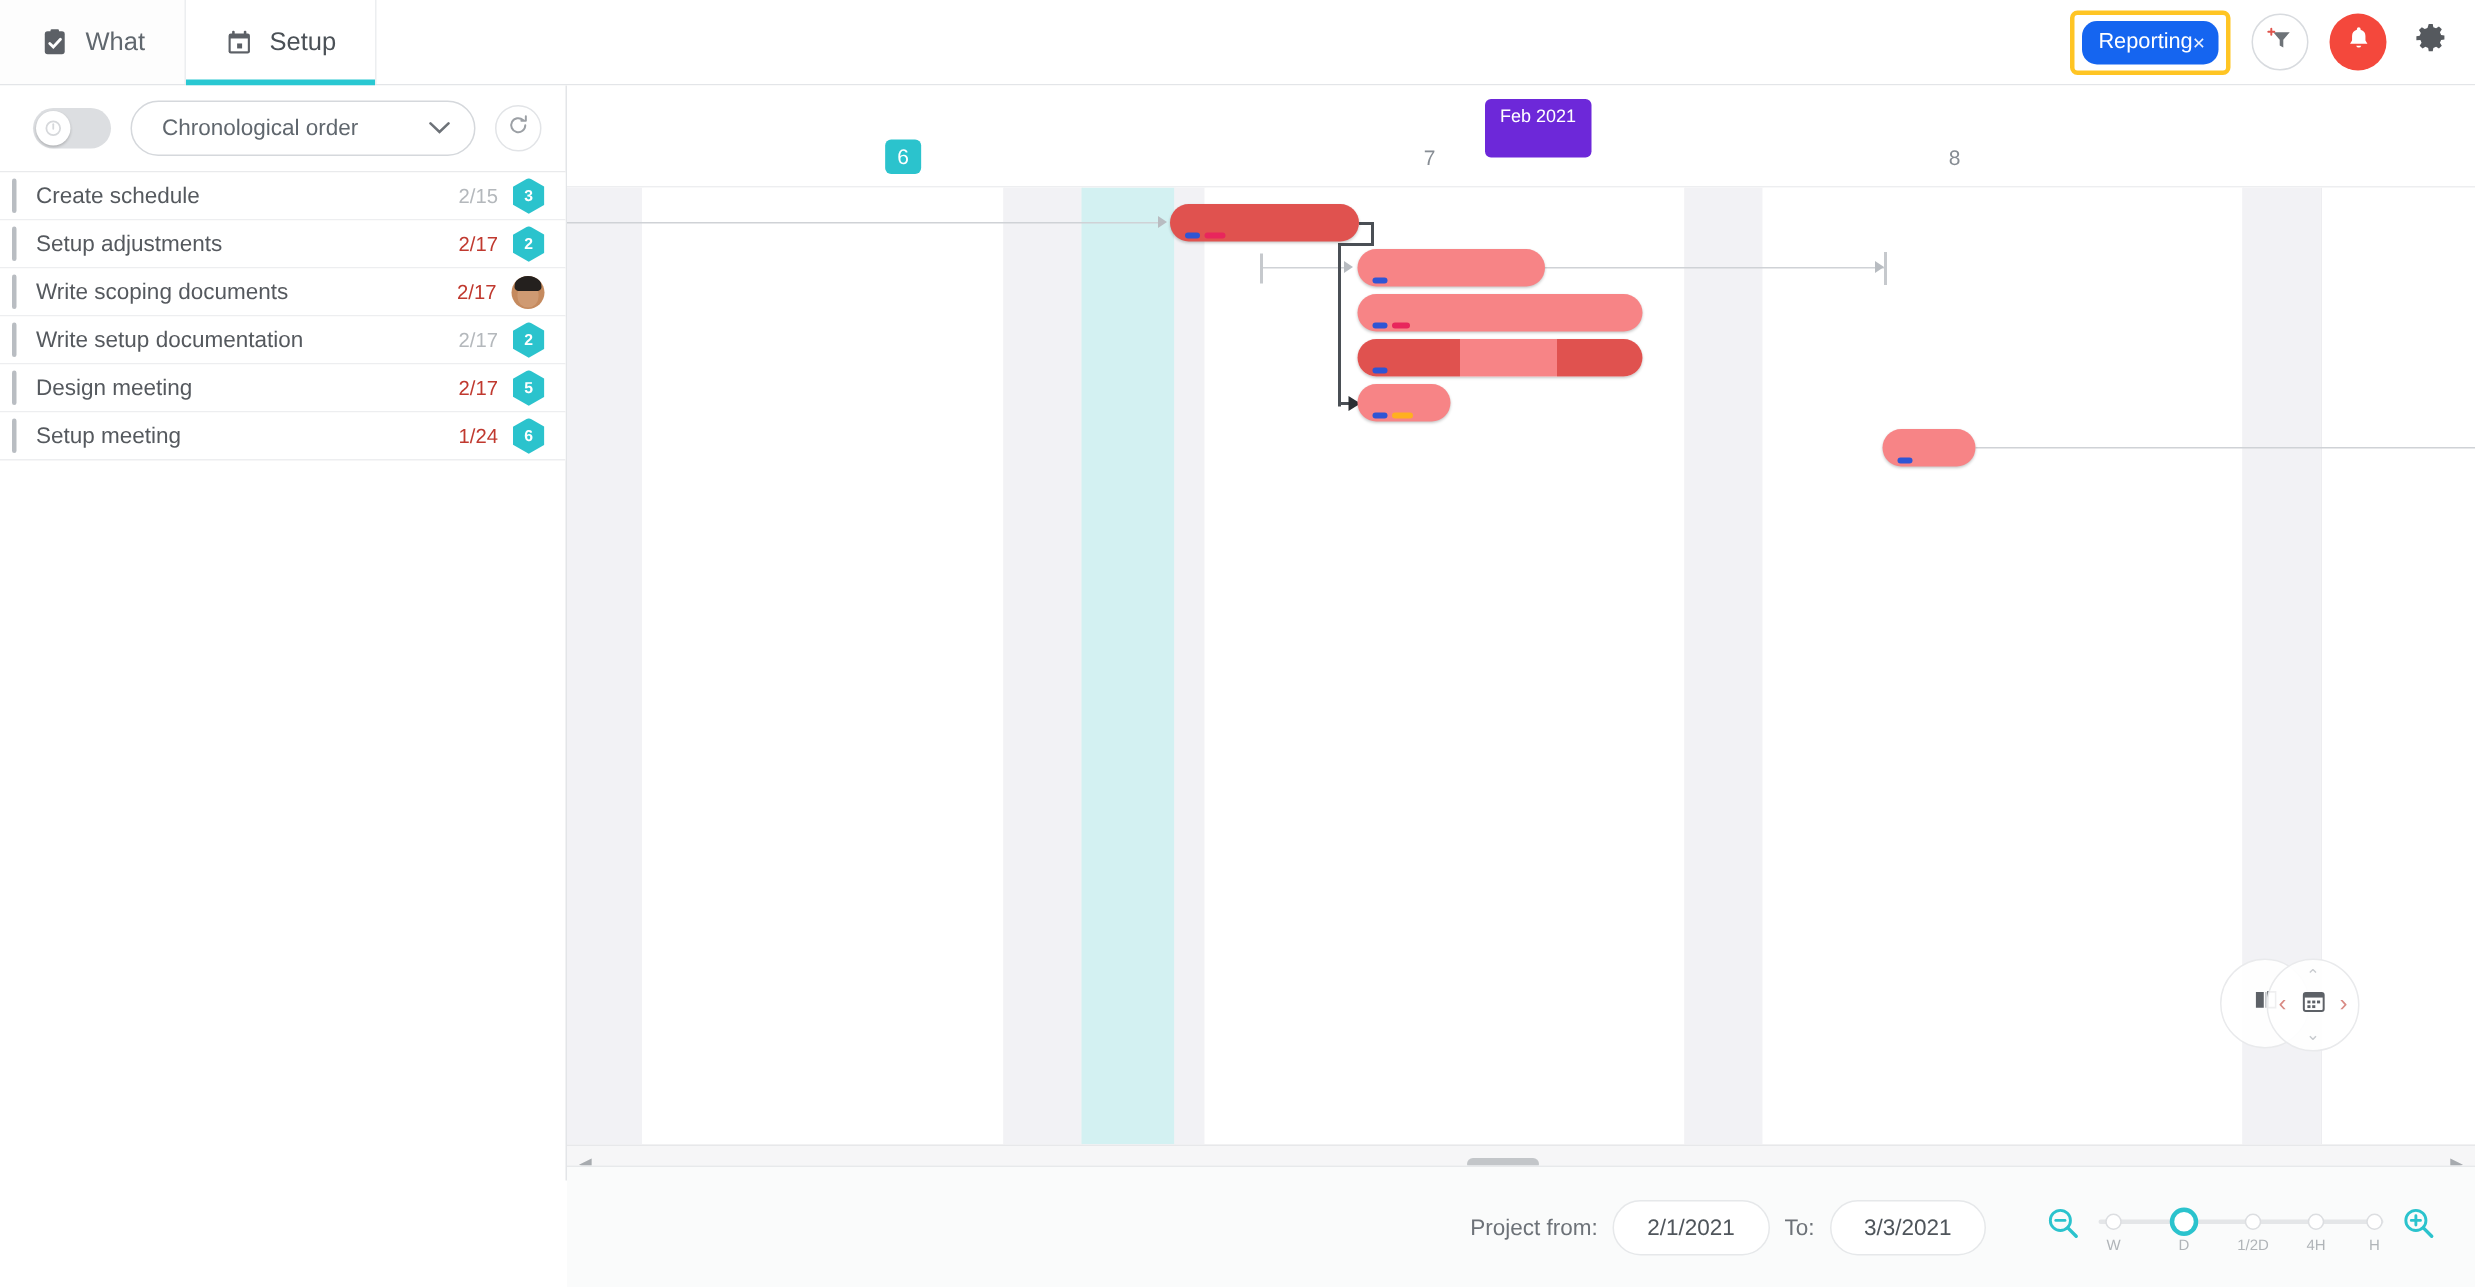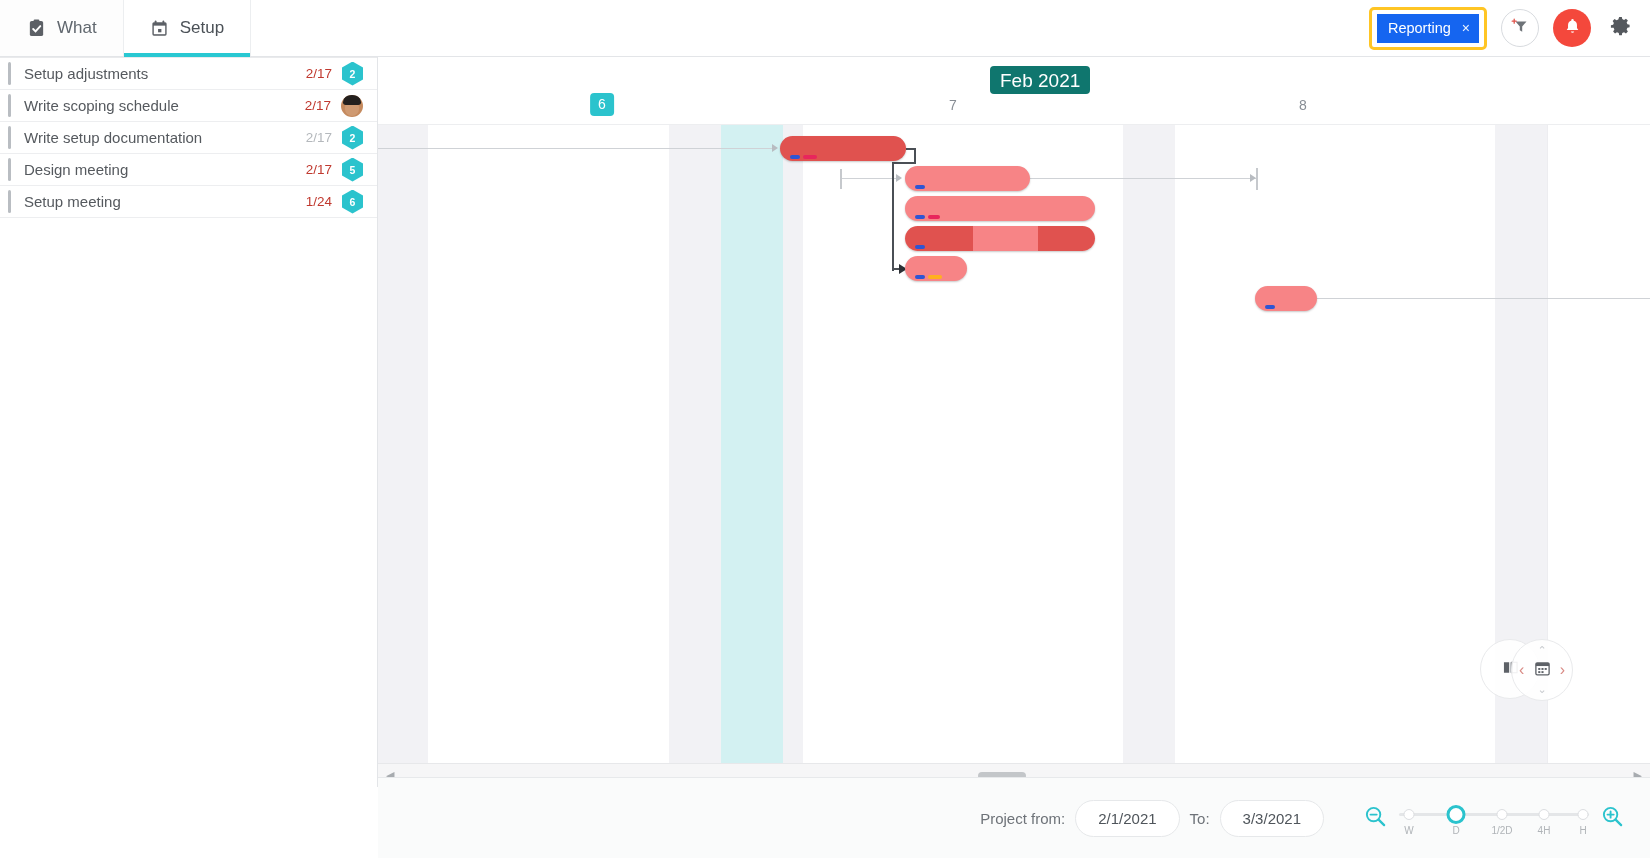--- a/index.html
+++ b/index.html
@@ -35,23 +35,23 @@
   .topbar-spacer { flex: 1; }
   .topbar-right {
     display: flex; align-items: center; gap: 14px; padding-right: 18px;
   }
   .filter-chip-wrap {
     border: 3px solid #ffc524; border-radius: 5px;
     padding: 4px 5px; background: #fff;
     display: flex; align-items: center;
   }
   .filter-chip {
-    background: #1565f0; color: #fff; border-radius: 0;
+    background: #1565f0; color: #fff; border-radius: 10px;
     font-size: 14.5px; padding: 6px 9px 7px 11px;
-    display: flex; align-items: center; gap: 11px; cursor: pointer;
+    display: flex; align-items: center; cursor: pointer;
     white-space: nowrap;
   }
   .filter-chip .x { font-size: 14px; opacity: .92; line-height: 1; }
   .icon-circle {
     width: 38px; height: 38px; border-radius: 50%;
     border: 1px solid #d8dbdf; background: #fff;
     display: flex; align-items: center; justify-content: center; cursor: pointer;
   }
   .bell {
     width: 38px; height: 38px; border-radius: 50%;
@@ -152,22 +152,22 @@
     color: #fff; font-size: 17px; line-height: 1; cursor: pointer; flex: none;
   }
 
   
   .gantt {
     position: absolute; left: 378px; top: 57px; right: 0; height: 730px;
     background: #fff; overflow: hidden;
   }
   .gantt-header { position: absolute; left:0; top:0; right:0; height: 67px; background:#fff; }
   .month-pill {
-    position: absolute; background: #0f766e; color: #fff; font-size: 19px;
-    border-radius: 4px; padding: 4px 10px 2px; top: 9px; white-space: nowrap;
+    position: absolute; background: #6d28d9; color: #fff; font-size: 12px;
+    border-radius: 4px; padding: 4px 10px 21px; top: 9px; white-space: nowrap;
   }
   .week-num {
     position: absolute; top: 40px; font-size: 14px; color: #878d94;
     transform: translateX(-50%); white-space: nowrap;
   }
   .week-num.current {
     background: #2bc3cd; color: #fff; border-radius: 4px;
     padding: 3px 8px 4px; top: 36px;
   }
   .grid-area {
@@ -347,32 +347,66 @@
               <path d="M10.6 2h2.8l.4 2.3 1.9.8 2-1.3 2 2-1.3 2 .8 1.9 2.3.4v2.8l-2.3.4-.8 1.9 1.3 2-2 2-2-1.3-1.9.8-.4 2.3h-2.8l-.4-2.3-1.9-.8-2 1.3-2-2 1.3-2-.8-1.9L2 13.4v-2.8l2.3-.4.8-1.9-1.3-2 2-2 2 1.3 1.9-.8z" fill="#55595e"></path>
             </svg>
         </span>
       </div>
 
     </div>
   </div>
 
   <div class="leftpanel">
 
+    <div class="lp-toolbar">
+      <div class="toggle">
+        <div class="knob">
+          <svg width="11" height="11" viewBox="0 0 12 12">
+              <circle cx="6" cy="6" r="5" fill="none" stroke="#d6d8db" stroke-width="1.3"></circle>
+              <path d="M6 3v3.4" stroke="#d6d8db" stroke-width="1.3" stroke-linecap="round"></path>
+            </svg>
+        </div>
+      </div>
+      <div class="sortsel">
+        <span>Chronological order</span>
+        <span>
+          <svg width="14" height="9" viewBox="0 0 14 9">
+              <path d="M1 1.3L7 7l6-5.7" stroke="#6d7278" stroke-width="1.7" fill="none" stroke-linecap="round"></path>
+            </svg>
+        </span>
+      </div>
+      <div class="refresh">
+        <span>
+          <svg width="15" height="15" viewBox="0 0 16 16">
+              <path d="M13 8a5 5 0 11-1.6-3.7" stroke="#9ca0a5" stroke-width="1.4" fill="none" stroke-linecap="round"></path>
+              <path d="M13.4 1.6v3.2h-3.2" stroke="#9ca0a5" stroke-width="1.4" fill="none" stroke-linecap="round" stroke-linejoin="round"></path>
+            </svg>
+        </span>
+      </div>
+    </div>
 
     <div class="tasklist" id="tasklist">
+        <div class="task-row">
+          <div class="task-name">Create schedule</div>
+          <div class="task-date gray">2/15</div>
+          <div class="hexbadge">
+            <div class="hx"></div>
+            <span>3</span>
+          </div>
+        </div>
         <div class="task-row">
           <div class="task-name">Setup adjustments</div>
           <div class="task-date red">2/17</div>
           <div class="hexbadge">
             <div class="hx"></div>
             <span>2</span>
           </div>
         </div>
         <div class="task-row">
-          <div class="task-name">Write scoping schedule</div>
+          <div class="task-name">Write scoping documents</div>
           <div class="task-date red">2/17</div>
           <div class="avatar">
             <div class="face"></div>
             <div class="hair"></div>
           </div>
         </div>
         <div class="task-row">
           <div class="task-name">Write setup documentation</div>
           <div class="task-date gray">2/17</div>
           <div class="hexbadge">

